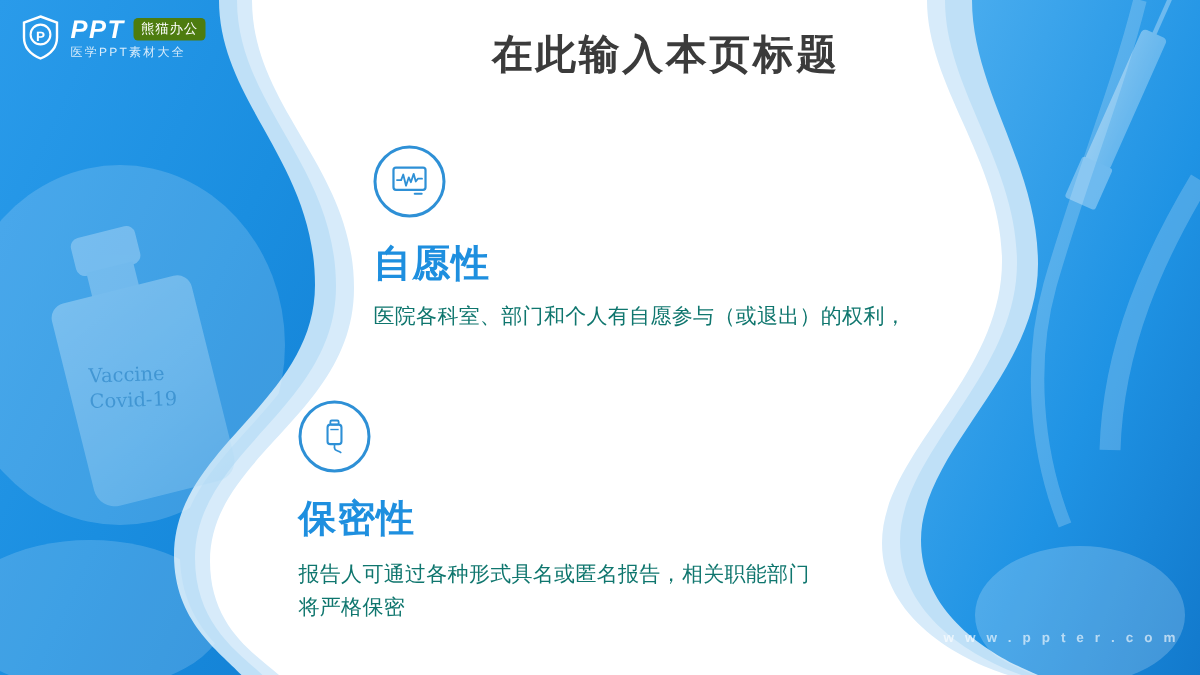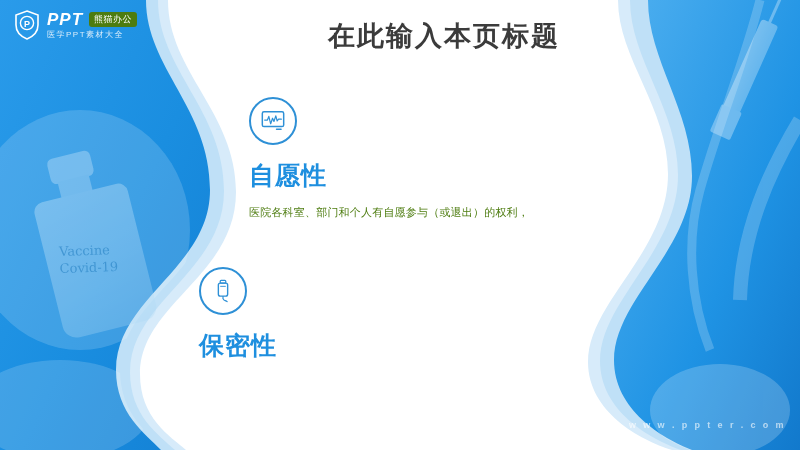--- a/index.html
+++ b/index.html
@@ -57,29 +57,29 @@
                 white-space:nowrap; }
   .logo-sub { color:#d8ecfb; font-size:8px; letter-spacing:1.5px; line-height:9px;
               white-space:nowrap; }
 
   
   .title { position:absolute; left:0; top:18px; width:800px; text-align:center;
            color:#3b3b3b; font-size:27px; font-weight:bold; letter-spacing:2px;margin-left:44px; }
 
   
   .block { position:absolute; }
-  .block-1 { left:249px; top:97px; width:420px; }
+  .block-1 { left:249px; top:97px; width:420px;font-family:Liberation Mono, monospace; }
   .block-2 { left:199px; top:267px; width:430px; }
 
   .icon-circle { width:48px; height:48px; border-radius:50%;
                  border:2px solid #2e90d6; display:flex;
                  align-items:center; justify-content:center; }
   .blk-head { margin-top:14px; color:#1e8fdf; font-size:25px; font-weight:bold;
               letter-spacing:1px; }
-  .blk-body { margin-top:9px; color:#4d7c0f; font-size:11px; line-height:22px;
+  .blk-body { margin-top:9px; color:#0f766e; font-size:14px; line-height:22px;
               letter-spacing:.2px; }
   .blk-body div { white-space:nowrap; }
 
   
   .watermark { position:absolute; right:14px; bottom:20px;
                color:rgba(255,255,255,.62); font-size:9px; letter-spacing:2.4px;font-weight:bold; }
 </style>
 </head>
 <body>
 
@@ -195,17 +195,21 @@
     <div class="icon-circle">
       <svg viewBox="0 0 28 28" width="26" height="26">
         <rect x="11" y="2.5" width="6" height="3" rx="1" fill="none" stroke="#2e90d6" stroke-width="1.3"></rect>
         <rect x="9" y="5.5" width="10" height="14" rx="2" fill="none" stroke="#2e90d6" stroke-width="1.5"></rect>
         <line x1="11" y1="9" x2="17" y2="9" stroke="#2e90d6" stroke-width="1"></line>
         <path d="M14 19.5 V22" stroke="#2e90d6" stroke-width="1.2"></path>
         <path d="M14 22 C14 24.5 17 24 18.5 25.5" fill="none" stroke="#2e90d6" stroke-width="1.2" stroke-linecap="round"></path>
       </svg>
     </div>
     <div class="blk-head">保密性</div>
+    <div class="blk-body">
+      <div>报告人可通过各种形式具名或匿名报告，相关职能部门</div>
+      <div>将严格保密</div>
+    </div>
   </div>
 
   <div class="watermark">w w w . p p t e r . c o m</div>
 
 </div>
 
 </body></html>

